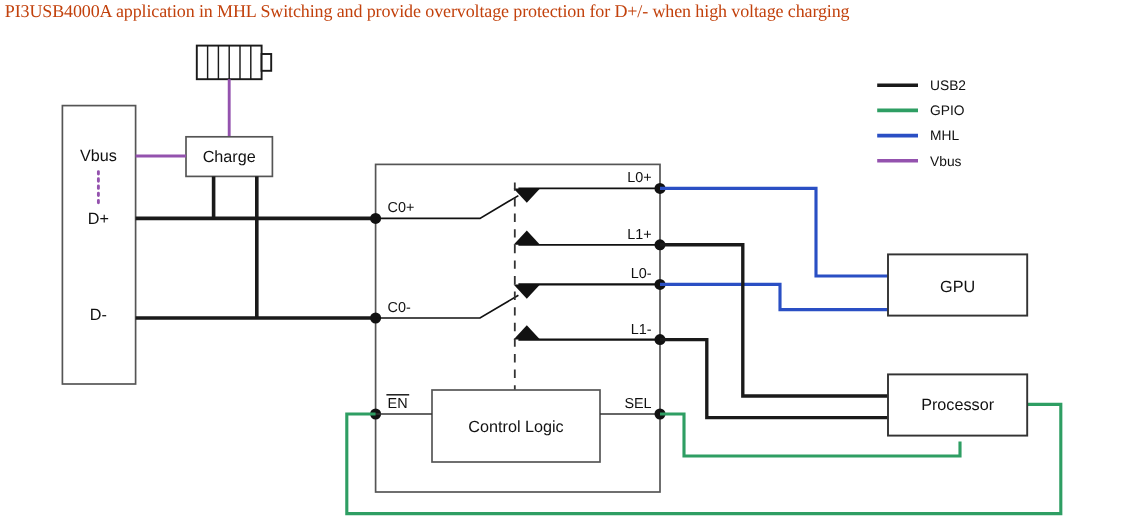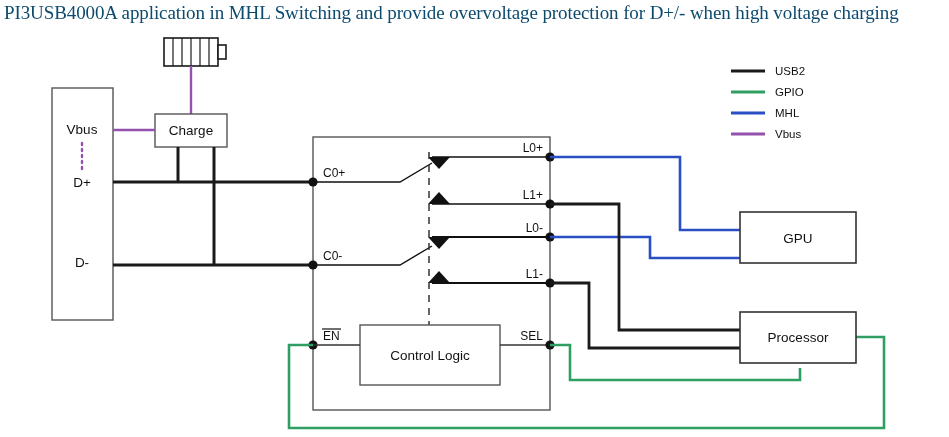--- a/index.html
+++ b/index.html
@@ -13,22 +13,22 @@
     position: relative;
     overflow: hidden;
     font-family: "Liberation Sans", sans-serif;
   }
   #diagram-title {
     position: absolute;
     left: 4px;
     top: 2px;
     width: 945px;
     font-family: "Liberation Serif", serif;
-    font-size: 19px;
-    color: #0c4a6e;
+    font-size: 15px;
+    color: #c2410c;
     white-space: nowrap;
     letter-spacing: -0.1px;
   }
   #canvas-wrap {
     position: absolute;
     left: 0;
     top: 0;
     width: 949px;
     height: 318px;
   }

